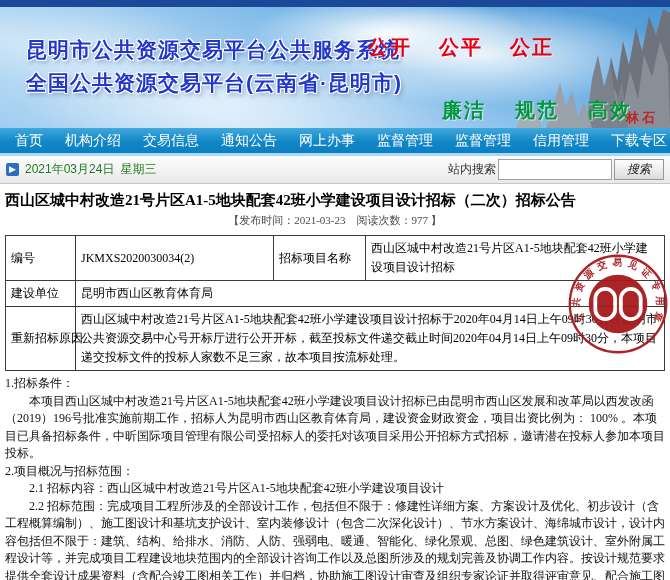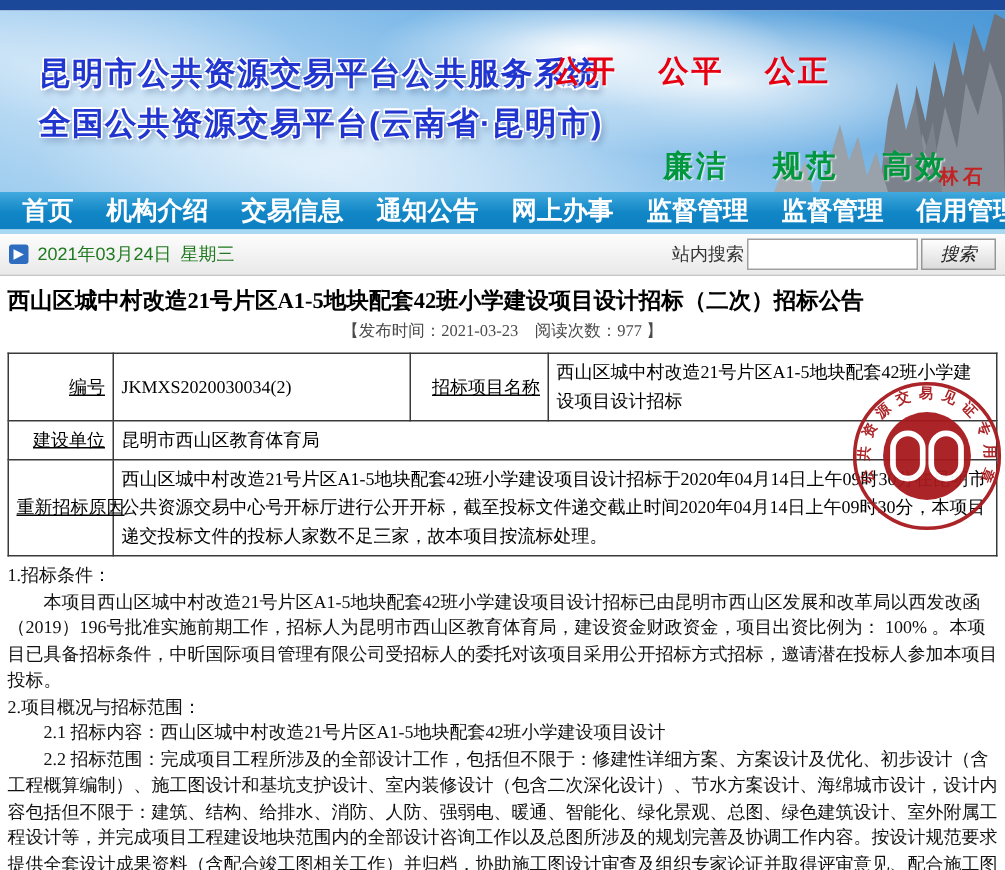--- a/index.html
+++ b/index.html
@@ -24,40 +24,40 @@
     font-weight:900;font-size:20px;letter-spacing:2px;}
   .slogan-top{left:368px;top:27px;gap:27px;color:#e60012;
     text-shadow:1px 1px 1px rgba(255,255,255,.7);}
   .slogan-bottom{left:442px;top:90px;gap:29px;color:#00973f;
     text-shadow:1px 1px 1px rgba(255,255,255,.7);}
   .watermark{position:absolute;right:12px;bottom:1px;color:#c32222;font-weight:700;
     font-size:13px;font-family:"Liberation Serif","DejaVu Serif",serif;letter-spacing:3px;}
   
   .nav{margin:0;padding:0 4px;list-style:none;display:flex;align-items:center;height:25px;
     background:linear-gradient(#41a9dd,#1186c6 55%,#0d7fc0);border-bottom:3px solid #a9d9f2;}
-  .nav li{flex:0 0 auto;padding:0 11px;color:#fff;font-size:17px;font-weight:700;cursor:pointer;
+  .nav li{flex:0 0 auto;padding:0 11px;color:#fff;font-size:14px;font-weight:400;cursor:pointer;
     white-space:nowrap;}
   
   .subbar{display:flex;align-items:center;justify-content:space-between;height:27px;
     background:linear-gradient(#fdfdfd,#e9e9e9);border-bottom:1px solid #c6c6c6;padding:0 6px;}
   .date-wrap{display:flex;align-items:center;gap:6px;font-size:12px;color:#1f7a1f;}
   .date-icon{display:inline-flex;align-items:center;justify-content:center;width:13px;height:13px;
     background:#2e6cc0;color:#fff;font-size:9px;border-radius:2px;line-height:1;}
   .search-wrap{display:flex;align-items:center;gap:2px;font-size:12px;color:#333;}
   .search-wrap input{width:108px;height:17px;border:1px solid #a0a0a0;background:#fff;font-size:12px;}
   .search-wrap button{height:21px;padding:0 12px;font-size:12px;color:#222;cursor:pointer;
     background:linear-gradient(#fefefe,#dcdcdc);border:1px solid #979797;font-style:italic;}
   
   .content{padding:0 5px;color:#000;font-family:"Liberation Serif","DejaVu Serif",serif;}
   .a-title{margin:7px 0 3px;font-size:15px;font-weight:700;color:#000;}
   .a-meta{text-align:center;font-size:11px;color:#4a4a4a;margin-bottom:7px;}
   table.info{width:100%;border-collapse:collapse;font-size:12px;table-layout:fixed;}
   table.info td{border:1px solid #3a3a3a;padding:3px 5px;line-height:19px;vertical-align:middle;
     word-break:break-all;}
-  td.lbl{text-align:right;white-space:nowrap;padding:3px 2px;text-decoration:underline;}
+  td.lbl{text-align:left;white-space:nowrap;padding:3px 2px;}
   col.c1{width:70px;} col.c2{width:198px;} col.c3{width:92px;}
   
   .bodytext{margin-top:4px;font-size:12px;line-height:17.5px;color:#111;}
   .bodytext p{margin:0;}
   .bodytext .ind{text-indent:2em;}
   
   .seal{position:absolute;left:566px;top:252px;opacity:.95;}
 </style>
 </head>
 <body>

